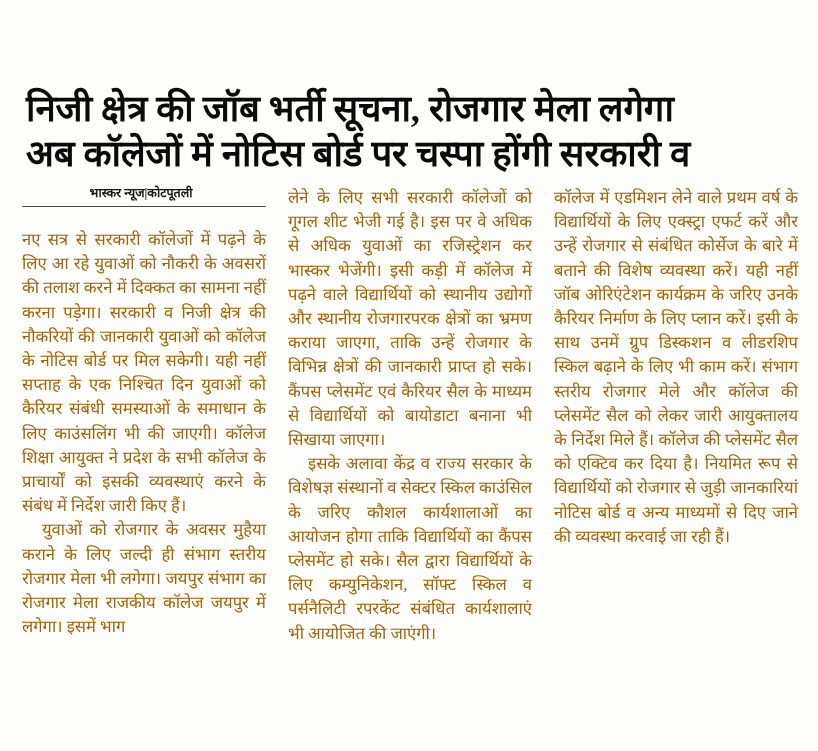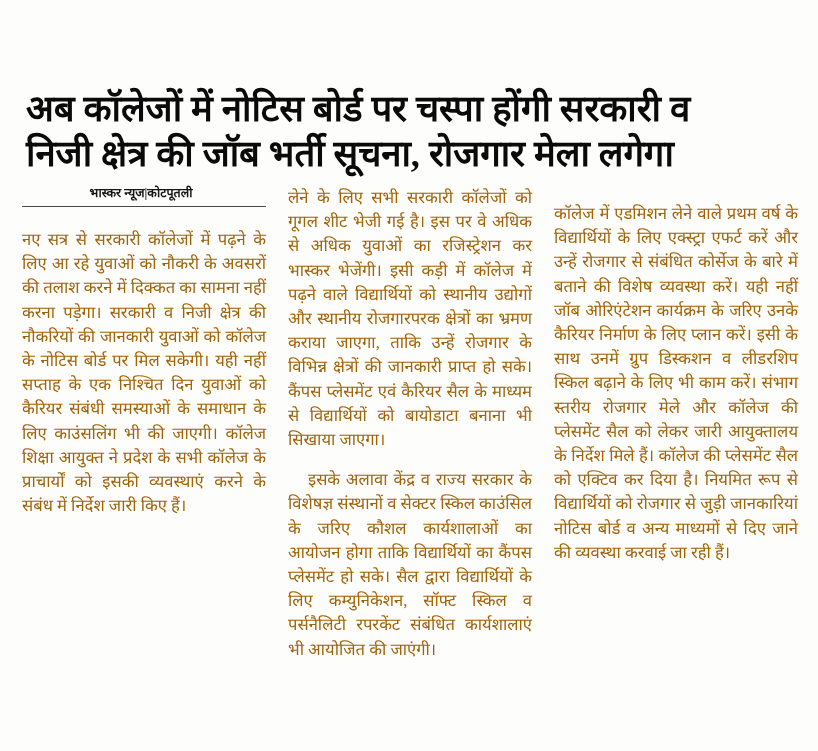--- a/index.html
+++ b/index.html
@@ -99,52 +99,52 @@
     -webkit-font-smoothing: none;
   }
   .para + .para {
     text-indent: 20px;
   }
   .para.lead {
     text-indent: 0;
   }
   .para.indent {
     text-indent: 20px;
-    margin-top: 16px;
   }
 
   
   .col-2 .para:first-child,
   .col-3 .para:first-child {
     text-indent: 0;
   }
 
   
   .para, .byline, .headline {
     text-rendering: optimizeLegibility;
   }
 </style>
 </head>
 <body>
 
 <div id="page">
 
   <h1 class="headline">
+    <span class="hl-line hl-line-2">निजी क्षेत्र की जॉब भर्ती सूचना, रोजगार मेला लगेगा</span>
     <span class="hl-line hl-line-1">अब कॉलेजों में नोटिस बोर्ड पर चस्पा होंगी सरकारी व</span>
-    <span class="hl-line hl-line-2">निजी क्षेत्र की जॉब भर्ती सूचना, रोजगार मेला लगेगा</span>
   </h1>
 
   <div class="columns">
 
     <div class="col col-1">
       <div class="byline-wrap">
         <div class="byline">भास्कर न्यूज|कोटपूतली</div>
         <div class="byline-rule"></div>
       </div>
       <p class="para lead">नए सत्र से सरकारी कॉलेजों में पढ़ने के लिए आ रहे युवाओं को नौकरी के अवसरों की तलाश करने में दिक्कत का सामना नहीं करना पड़ेगा। सरकारी व निजी क्षेत्र की नौकरियों की जानकारी युवाओं को कॉलेज के नोटिस बोर्ड पर मिल सकेगी। यही नहीं सप्ताह के एक निश्चित दिन युवाओं को कैरियर संबंधी समस्याओं के समाधान के लिए काउंसलिंग भी की जाएगी। कॉलेज शिक्षा आयुक्त ने प्रदेश के सभी कॉलेज के प्राचार्यों को इसकी व्यवस्थाएं करने के संबंध में निर्देश जारी किए हैं।</p>
+      <p class="para indent">युवाओं को रोजगार के अवसर मुहैया कराने के लिए जल्दी ही संभाग स्तरीय रोजगार मेला भी लगेगा। जयपुर संभाग का रोजगार मेला राजकीय कॉलेज जयपुर में लगेगा। इसमें भाग</p>
     </div>
 
     <div class="col col-2">
       <p class="para lead">लेने के लिए सभी सरकारी कॉलेजों को गूगल शीट भेजी गई है। इस पर वे अधिक से अधिक युवाओं का रजिस्ट्रेशन कर भास्कर भेजेंगी। इसी कड़ी में कॉलेज में पढ़ने वाले विद्यार्थियों को स्थानीय उद्योगों और स्थानीय रोजगारपरक क्षेत्रों का भ्रमण कराया जाएगा, ताकि उन्हें रोजगार के विभिन्न क्षेत्रों की जानकारी प्राप्त हो सके। कैंपस प्लेसमेंट एवं कैरियर सैल के माध्यम से विद्यार्थियों को बायोडाटा बनाना भी सिखाया जाएगा।</p>
       <p class="para indent">इसके अलावा केंद्र व राज्य सरकार के विशेषज्ञ संस्थानों व सेक्टर स्किल काउंसिल के जरिए कौशल कार्यशालाओं का आयोजन होगा ताकि विद्यार्थियों का कैंपस प्लेसमेंट हो सके। सैल द्वारा विद्यार्थियों के लिए कम्युनिकेशन, सॉफ्ट स्किल व पर्सनैलिटी रपरकेंट संबंधित कार्यशालाएं भी आयोजित की जाएंगी।</p>
     </div>
 
     <div class="col col-3">
       <p class="para indent">कॉलेज में एडमिशन लेने वाले प्रथम वर्ष के विद्यार्थियों के लिए एक्स्ट्रा एफर्ट करें और उन्हें रोजगार से संबंधित कोर्सेज के बारे में बताने की विशेष व्यवस्था करें। यही नहीं जॉब ओरिएंटेशन कार्यक्रम के जरिए उनके कैरियर निर्माण के लिए प्लान करें। इसी के साथ उनमें ग्रुप डिस्कशन व लीडरशिप स्किल बढ़ाने के लिए भी काम करें। संभाग स्तरीय रोजगार मेले और कॉलेज की प्लेसमेंट सैल को लेकर जारी आयुक्तालय के निर्देश मिले हैं। कॉलेज की प्लेसमेंट सैल को एक्टिव कर दिया है। नियमित रूप से विद्यार्थियों को रोजगार से जुड़ी जानकारियां नोटिस बोर्ड व अन्य माध्यमों से दिए जाने की व्यवस्था करवाई जा रही हैं।</p>
     </div>

